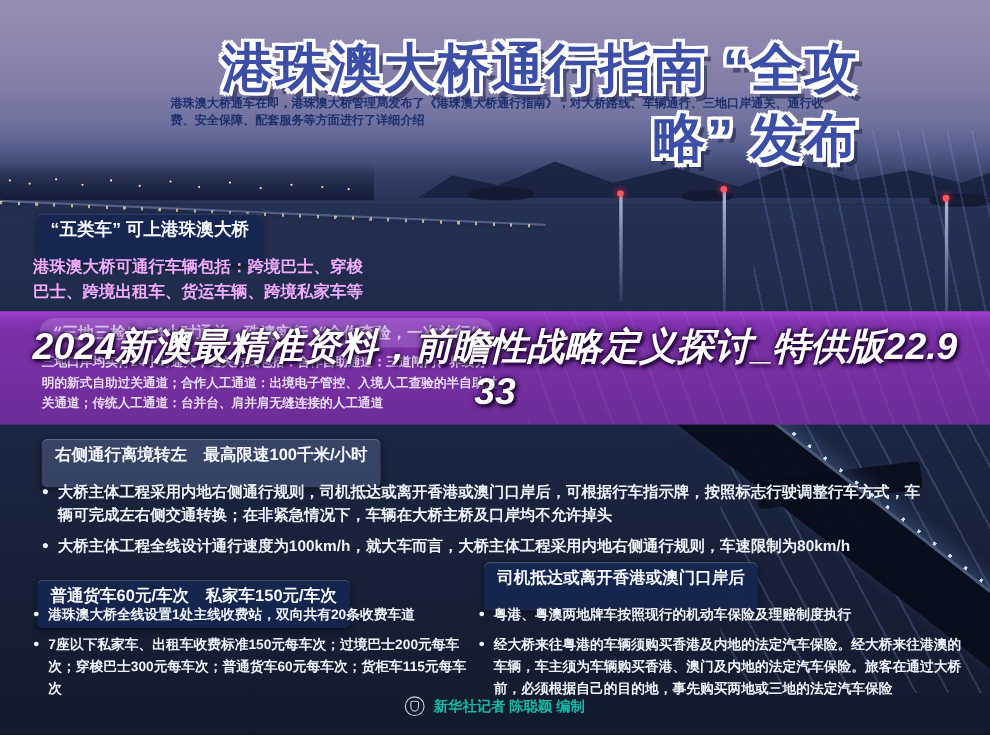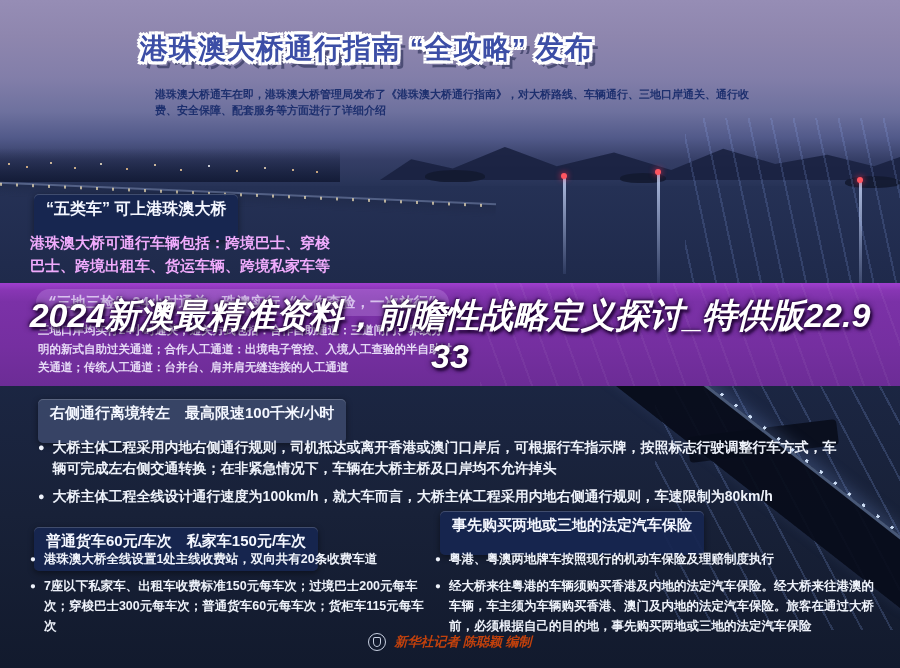--- a/index.html
+++ b/index.html
@@ -39,21 +39,21 @@
        background:repeating-linear-gradient(62deg,rgba(140,170,240,.2) 0 2px,transparent 2px 26px);}
   .barge{position:absolute;top:428px;left:688px;width:150px;height:26px;background:#0a0f1e;border-radius:4px;transform:rotate(-7deg);}
   .deck-right{position:absolute;top:430px;right:-70px;width:430px;height:54px;transform:rotate(38deg);
        background:rgba(8,12,26,.92);border-top:3px solid rgba(150,180,230,.45);
        box-shadow:0 -6px 16px rgba(120,150,220,.25);}
   .deck-right-lights{position:absolute;top:-6px;left:4px;width:98%;height:3px;
        background:repeating-linear-gradient(90deg,rgba(215,232,255,.95) 0 3px,transparent 3px 18px);}
 
   
   .hero-title{position:absolute;left:140px;top:30px;width:640px;z-index:3;
-       font-size:28px;font-weight:bold;letter-spacing:1px;text-align:left;color:#3c4ea6;
+       font-size:48px;font-weight:bold;letter-spacing:1px;text-align:right;color:#3c4ea6;
        text-shadow:-3px -3px 0 #fff,3px -3px 0 #fff,-3px 3px 0 #fff,3px 3px 0 #fff,
                    0 -3px 0 #fff,0 3px 0 #fff,-3px 0 0 #fff,3px 0 0 #fff,6px 7px 0 rgba(18,26,64,.5);}
   .hero-subtitle{position:absolute;left:155px;top:87px;width:615px;z-index:3;
        font-size:11px;font-weight:bold;line-height:1.45;color:#1d2f6e;}
 
   
   .chip{position:absolute;z-index:3;display:inline-block;padding:5px 12px 20px;border-radius:5px;
        font-weight:bold;color:#f4f7ff;background:rgba(23,38,80,.92);
        box-shadow:inset 0 1px 0 rgba(255,255,255,.18),0 2px 6px rgba(0,0,0,.45);}
   .chip.five{left:34px;top:194px;font-size:16px;}
@@ -82,21 +82,21 @@
   .bullets{position:absolute;z-index:3;font-weight:bold;color:#eef2fa;}
   .bullets.traffic-b{left:38px;top:437px;width:800px;font-size:14px;line-height:1.5;}
   .bullets.tolls-b{left:30px;top:549px;width:406px;font-size:12.5px;line-height:1.6;}
   .bullets.insurance-b{left:435px;top:549px;width:448px;font-size:12.5px;line-height:1.6;}
   .bullet{display:flex;gap:8px;margin-bottom:7px;}
   .bullet .dot{flex:0 0 auto;font-size:.78em;line-height:1.95;}
 
   
   .footer{position:absolute;left:0;top:633px;width:900px;z-index:3;
        display:flex;align-items:center;justify-content:center;gap:8px;
-       color:#c2410c;font-size:13px;font-weight:bold;font-style:italic;}
+       color:#14b8a6;font-size:13px;font-weight:bold;}
   .logo{width:16px;height:16px;border:1.5px solid #c9d1e2;border-radius:50%;position:relative;}
   .logo::before{content:"";position:absolute;left:3.5px;top:2.5px;width:6px;height:8px;
        border:1.5px solid #c9d1e2;border-radius:2px 2px 50% 50%;}
 </style>
 </head>
 <body>
 
 <div class="canvas">
 
   <div class="sky"></div>
@@ -153,21 +153,21 @@
     <div class="bullet">
       <span class="dot">●</span>
       <span>港珠澳大桥全线设置1处主线收费站，双向共有20条收费车道</span>
     </div>
     <div class="bullet">
       <span class="dot">●</span>
       <span>7座以下私家车、出租车收费标准150元每车次；过境巴士200元每车次；穿梭巴士300元每车次；普通货车60元每车次；货柜车115元每车次</span>
     </div>
   </div>
 
-  <div class="chip insurance">事先购买两地或三地的法定汽车保险</div>
+  <div class="chip insurance">司机抵达或离开香港或澳门口岸后</div>
   <div class="bullets insurance-b">
     <div class="bullet">
       <span class="dot">●</span>
       <span>粤港、粤澳两地牌车按照现行的机动车保险及理赔制度执行</span>
     </div>
     <div class="bullet">
       <span class="dot">●</span>
       <span>经大桥来往粤港的车辆须购买香港及内地的法定汽车保险。经大桥来往港澳的车辆，车主须为车辆购买香港、澳门及内地的法定汽车保险。旅客在通过大桥前，必须根据自己的目的地，事先购买两地或三地的法定汽车保险</span>
     </div>
   </div>

